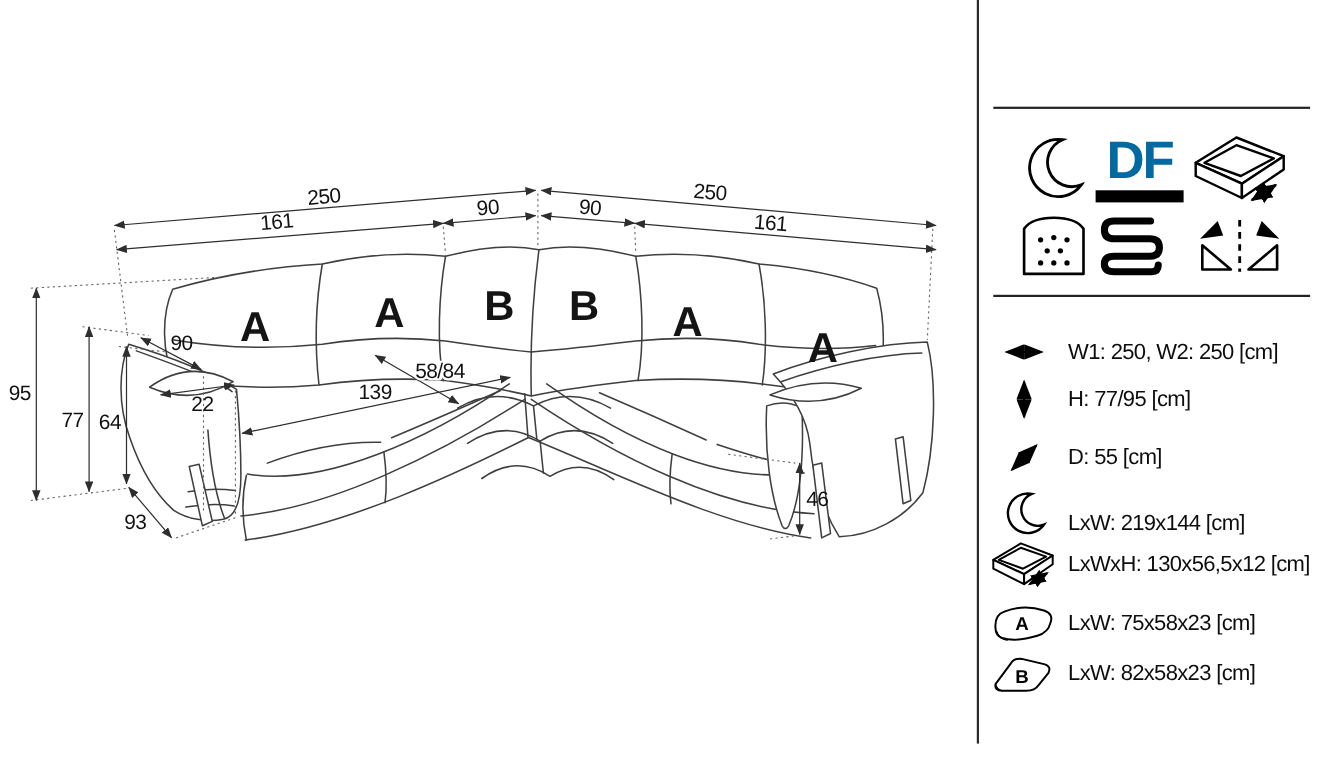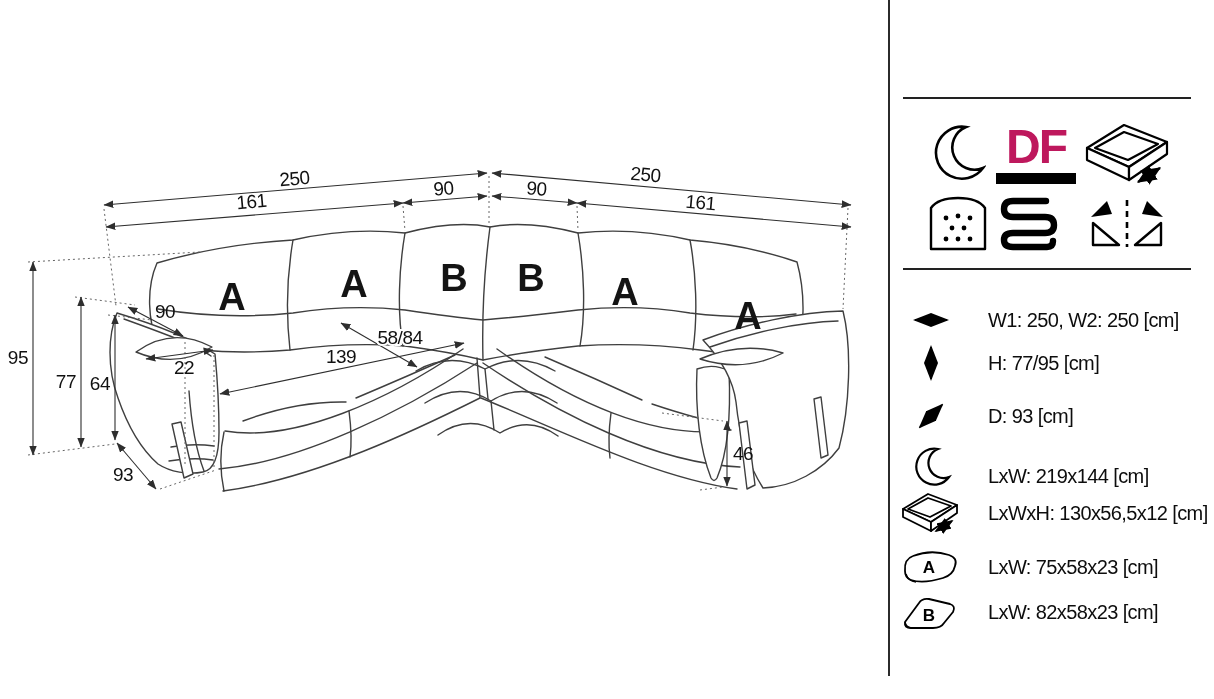--- a/index.html
+++ b/index.html
@@ -13,25 +13,25 @@
   .dot {stroke:#666;stroke-width:1;fill:none;stroke-dasharray:2 3;}
   .dlabel{font-family:"Liberation Sans",sans-serif;font-size:19px;fill:#111;letter-spacing:-0.5px;}
   .letter{font-family:"Liberation Sans",sans-serif;font-size:38px;font-weight:bold;fill:#141414;}
 
   
   #panel{position:absolute;left:888px;top:0;width:326px;height:699px;}
   #panel .divider{position:absolute;left:0;top:0;width:0;height:676px;border-left:2px solid #2b2b2b;}
   #panel .rule{position:absolute;left:15px;width:288px;height:0;border-top:2px solid #222;}
   .feat{position:absolute;}
   .df-wrap{position:absolute;left:106px;top:124px;width:84px;text-align:center;}
-  .df-text{font-size:48px;font-weight:bold;letter-spacing:-2px;color:#be185d;line-height:46px;display:block;}
+  .df-text{font-size:48px;font-weight:bold;letter-spacing:-2px;color:#0369a1;line-height:46px;display:block;}
   .df-bar{display:block;width:80px;height:11px;background:#000;margin:3px auto 0 auto;}
   .spec-row{position:absolute;left:10px;width:310px;height:44px;display:flex;align-items:center;}
   .spec-icon{width:66px;display:flex;justify-content:center;align-items:center;flex:0 0 66px;}
-  .spec-text{margin-left:24px;font-size:20px;color:#0d0d0d;letter-spacing:-0.6px;white-space:nowrap;}
+  .spec-text{margin-left:7px;font-size:20px;color:#0d0d0d;letter-spacing:-0.6px;white-space:nowrap;}
   .cushion-letter{font-family:"Liberation Sans",sans-serif;font-size:17px;font-weight:bold;fill:#000;}
 </style>
 </head>
 <body>
 
 <div id="stage">
 
   <svg id="sofa-svg" width="888" height="699" viewBox="0 0 888 699">
     <defs>
       <marker id="ah" markerWidth="9" markerHeight="8" refX="8.5" refY="3.5" orient="auto-start-reverse">
@@ -285,21 +285,21 @@
       </span>
       <span class="spec-text">H: 77/95 [cm]</span>
     </div>
 
     <div class="spec-row" style="top:394px;">
       <span class="spec-icon">
         <svg width="32" height="32" viewBox="0 0 32 32">
           <line x1="5" y1="27" x2="27" y2="5" stroke="#000" stroke-width="2" marker-start="url(#sah)" marker-end="url(#sah)"></line>
         </svg>
       </span>
-      <span class="spec-text">D: 93 [cm]</span>
+      <span class="spec-text">D: 55 [cm]</span>
     </div>
 
     <div class="spec-row" style="top:444px;align-items:flex-end;">
       <span class="spec-icon">
         <svg width="42" height="42" viewBox="0 0 42 42">
           <path d="M 28,3 A 18,18 0 1 0 39,31 A 14.5,14.5 0 1 1 28,3 Z" fill="#fff" stroke="#000" stroke-width="2.2"></path>
         </svg>
       </span>
       <span class="spec-text">LxW: 219x144 [cm]</span>
     </div>

